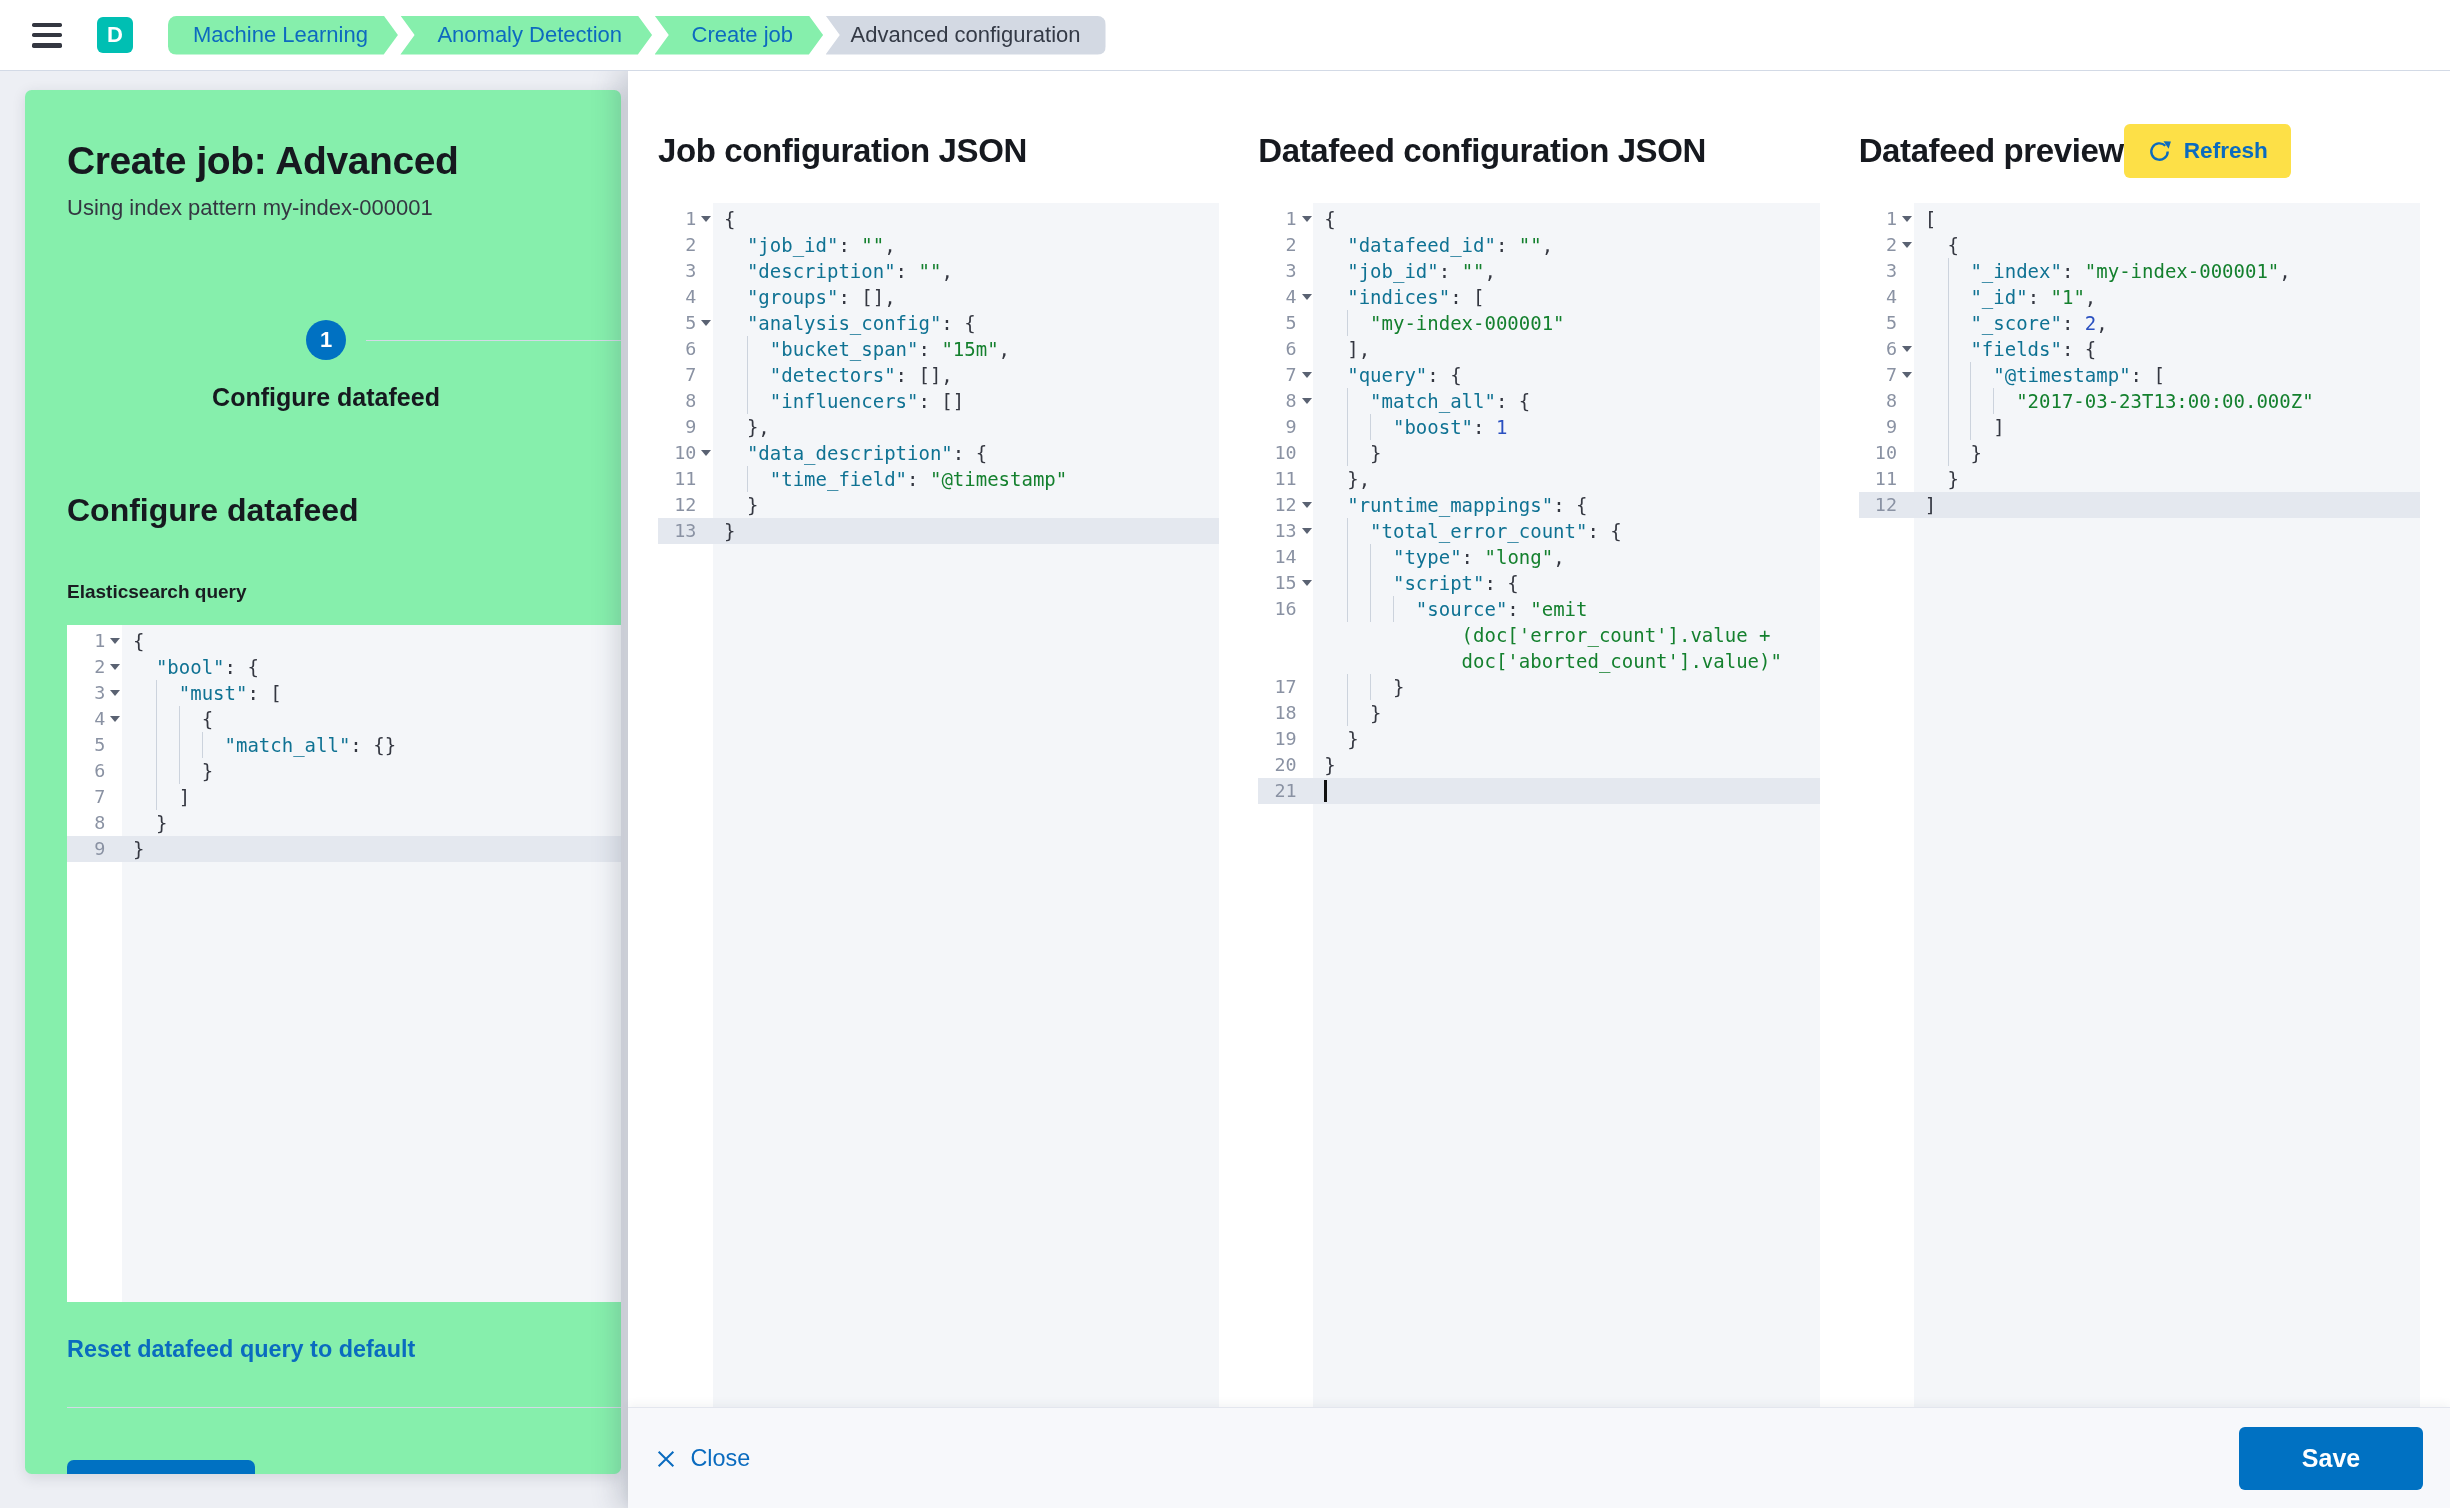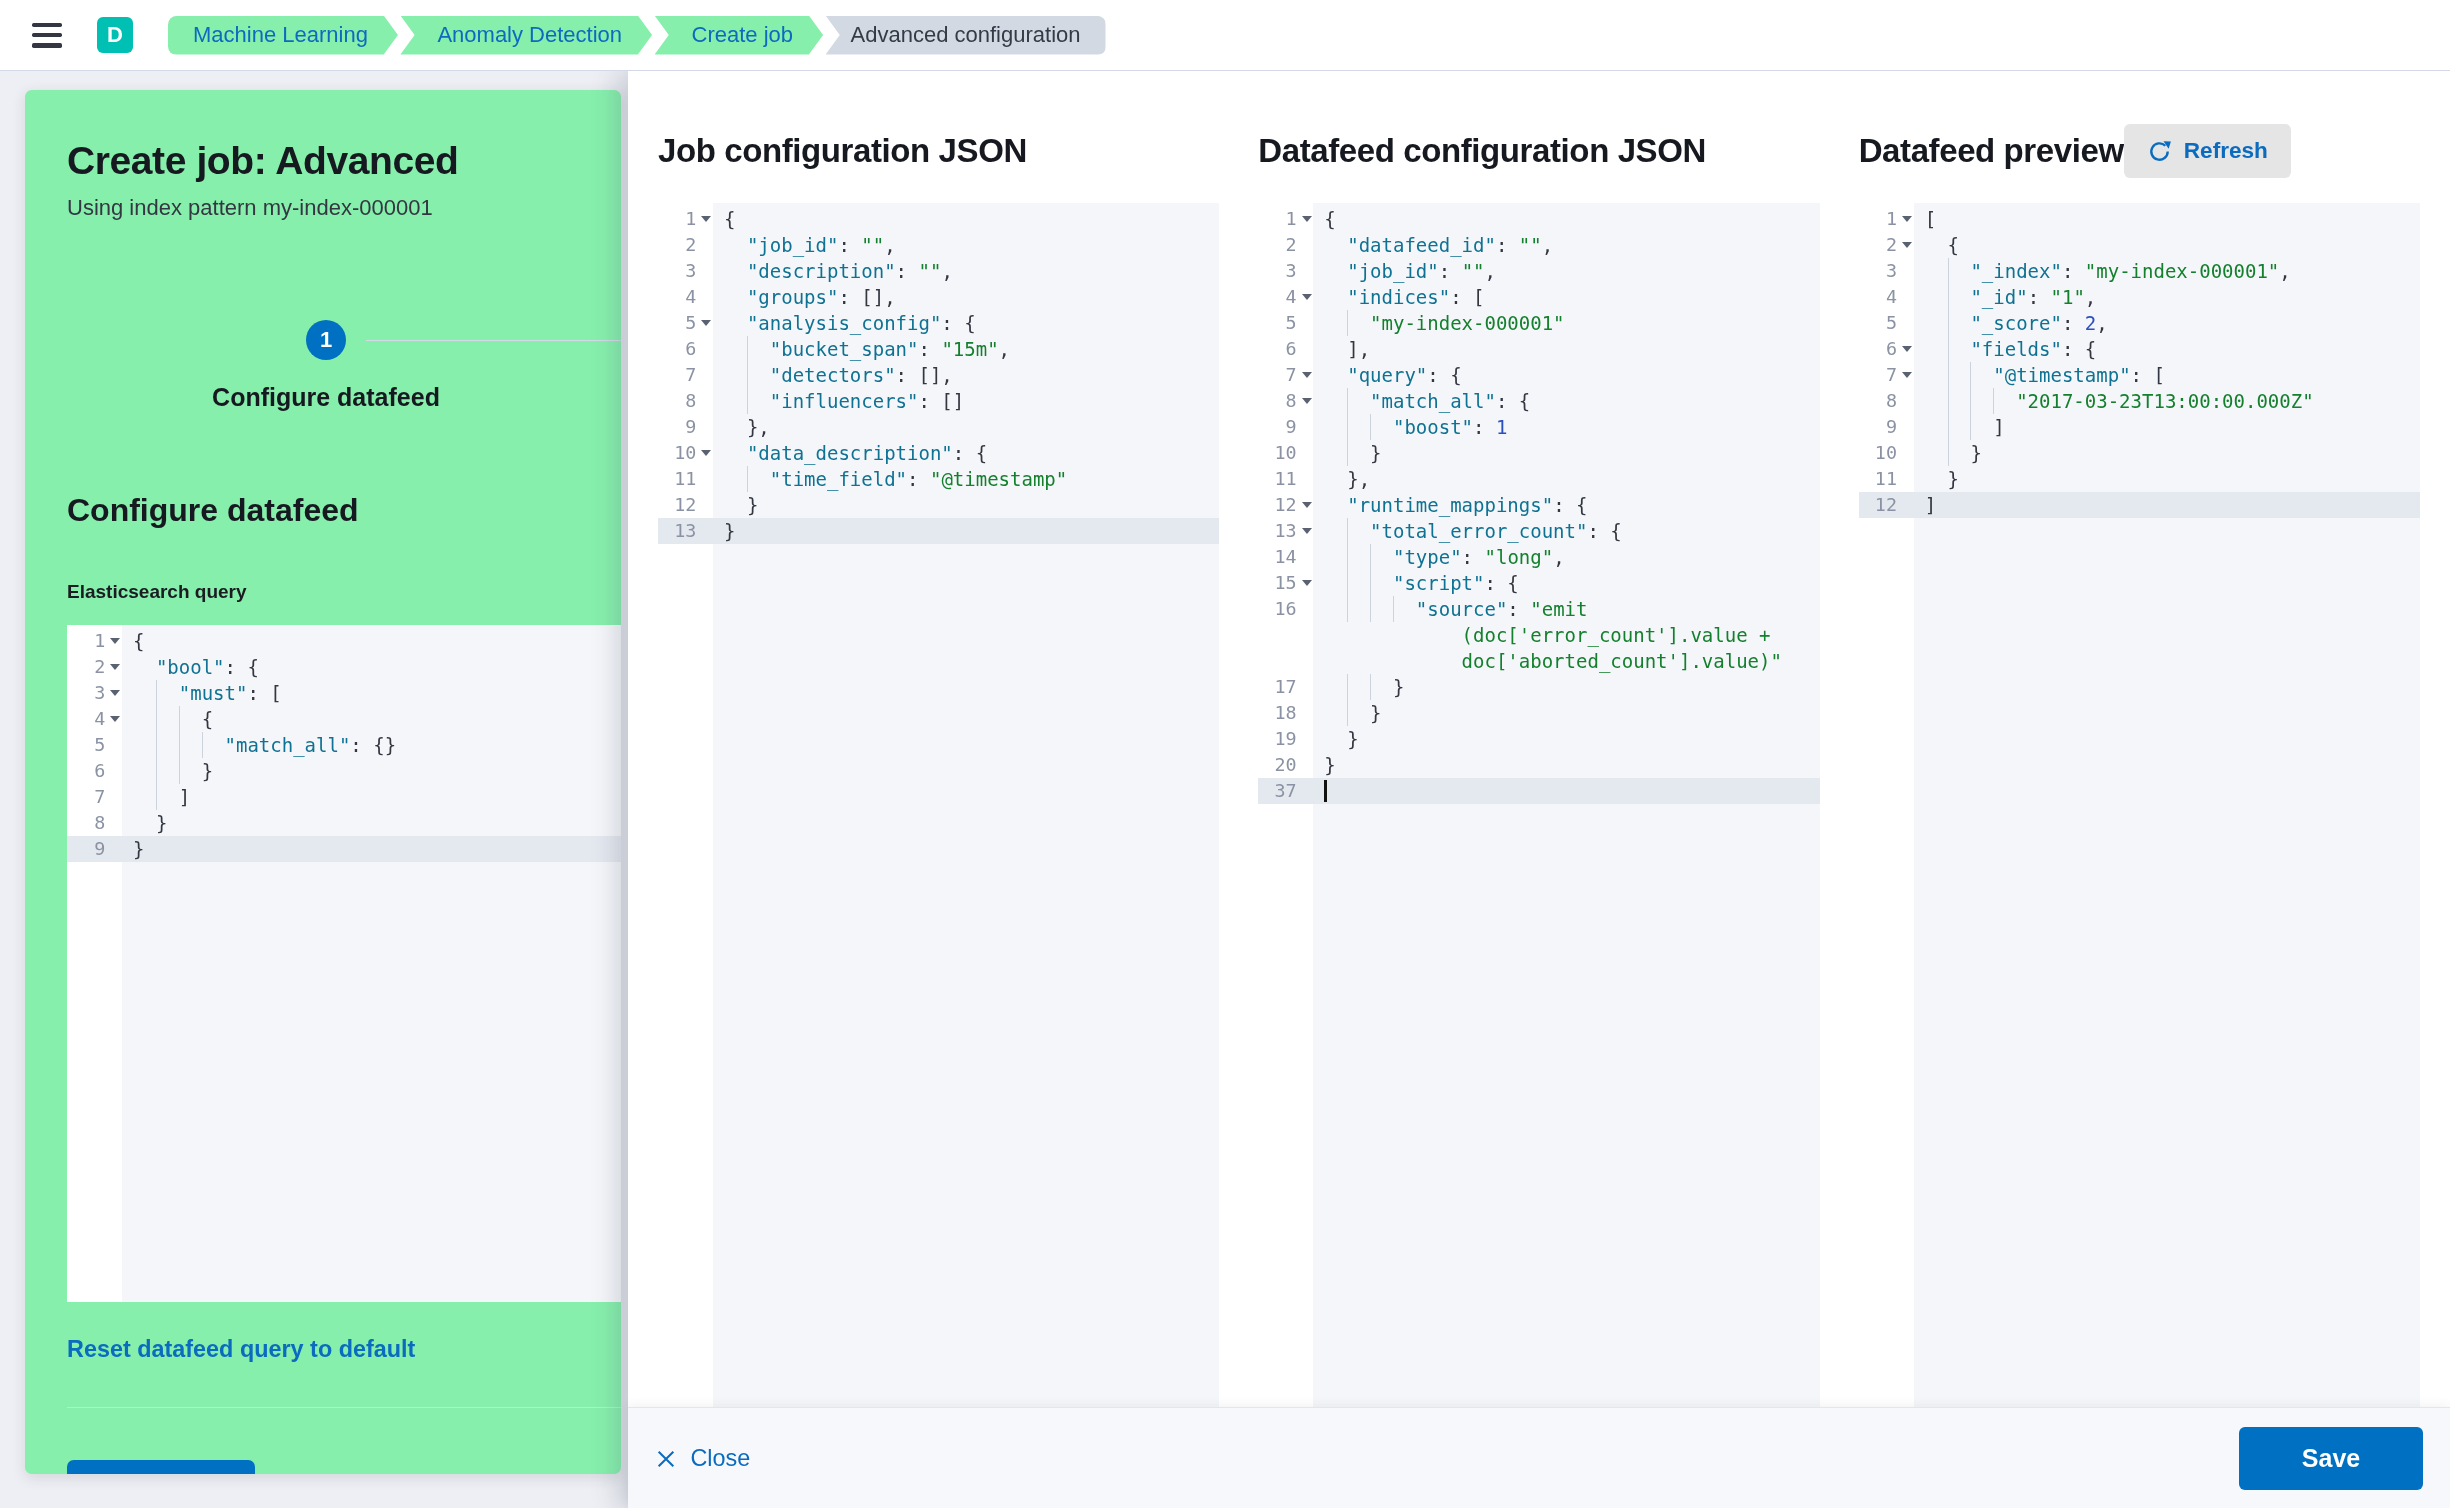--- a/index.html
+++ b/index.html
@@ -50,21 +50,21 @@
   .next-btn .chev { font-size:28.5px; font-weight:normal; margin-top:-3.3px; }
   .editjson-link { margin-left:55px; font-size:23.4px; font-weight:600; color:#0a6bbf; cursor:pointer; }
 
   
   .flyout { position:absolute; left:628px; top:71px; right:0; bottom:0; background:#fff; z-index:20;
             box-shadow:-10px 0 25px rgba(60,70,90,.22); }
   .columns { display:flex; gap:39px; padding:50px 30px 0 30px; height:1336px; }
   .col { flex:1 1 0; min-width:0; }
   .col-head { display:flex; align-items:center; justify-content:flex-start; height:60px; margin-bottom:3.3px; }
   .col-title { font-size:33px; font-weight:bold; letter-spacing:-0.4px; color:#16191f; }
-  .refresh-btn { display:flex; align-items:center; gap:11.7px; background:#e5e5e5; color:#0a6bbf;
+  .refresh-btn { display:flex; align-items:center; gap:11.7px; background:#fde047; color:#0a6bbf;
                  border:none; border-radius:5.9px; height:54px; padding:0 23.4px; font-size:22.6px;
                  font-weight:600; cursor:pointer; font-family:"Liberation Sans",sans-serif; }
 
   
   .editor { margin-top:22px; background:linear-gradient(to right, #ffffff 55px, #f4f6f9 55px);
             font-family:"DejaVu Sans Mono", monospace; font-size:19px; overflow:hidden; padding-top:3.3px; }
   .ed-main { height:1219px; }
   .ed-esq  { height:677px; width:554px; }
   .ed-row { display:flex; height:26px; line-height:26px; }
   .ed-row.hl { background:#e4e8ef; }
@@ -324,21 +324,21 @@
             </div>
             <div class="ed-row">
               <div class="gutter">19</div>
               <div class="code"><span class="seg-sp">  </span><span class="seg-p">}</span></div>
             </div>
             <div class="ed-row">
               <div class="gutter">20</div>
               <div class="code"><span class="seg-p">}</span></div>
             </div>
             <div class="ed-row hl">
-              <div class="gutter">37</div>
+              <div class="gutter">21</div>
               <div class="code"><span class="cursor"></span></div>
             </div>
           </div>
       </div>
 
       <div class="col">
         <div class="col-head">
           <div class="col-title">Datafeed preview</div>
           <button class="refresh-btn">
             <svg width="25" height="25" viewBox="0 0 32 32">

